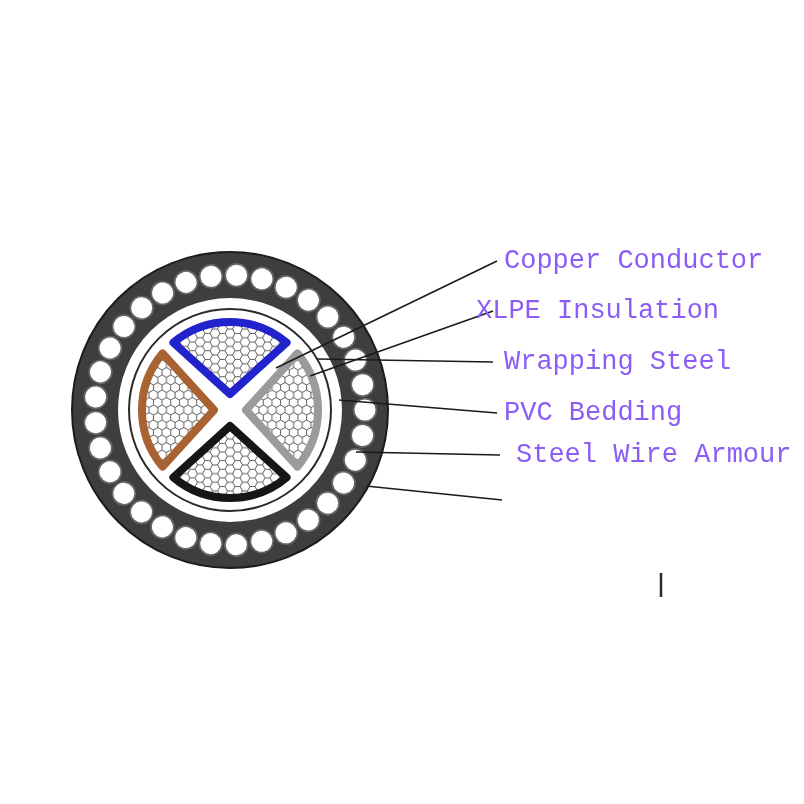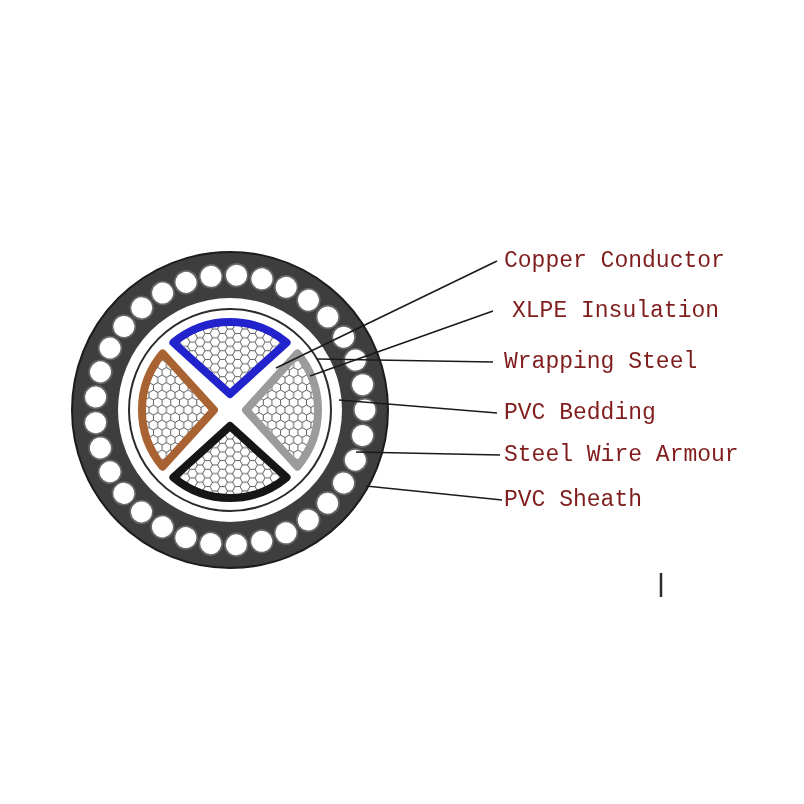--- a/index.html
+++ b/index.html
@@ -6,23 +6,23 @@
   .canvas{
     position:relative;
     width:804px;height:804px;
     background:#ffffff;
     overflow:hidden;
     font-family:"Liberation Mono","DejaVu Sans Mono",monospace;
   }
   .diagram-svg{position:absolute;left:0;top:0;}
   .label{
     position:absolute;
-    font-size:23px;
+    font-size:27px;
     line-height:26px;
-    color:#7f1d1d;
+    color:#8b5cf6;
     white-space:nowrap;
   }
   .leader{stroke-width:1.6;fill:none;}
 </style>
 </head>
 <body>
 
 <div class="canvas">
 
   <svg class="diagram-svg" width="804" height="804" viewBox="0 0 804 804">
@@ -56,19 +56,18 @@
       <line class="leader" x1="493" y1="362" x2="317" y2="359"></line>
       <line class="leader" x1="497" y1="413" x2="339" y2="400"></line>
       <line class="leader" x1="500" y1="455" x2="356" y2="452"></line>
       <line class="leader" x1="502" y1="500" x2="366" y2="486"></line>
     </g>
 
     <line x1="661" y1="573" x2="661" y2="597" stroke="#2b2b2b" stroke-width="2.5"></line>
   </svg>
 
   <div class="label" style="left:504px;top:248px;">Copper Conductor</div>
-  <div class="label" style="left:512px;top:298px;font-family:Liberation Mono, monospace;">XLPE Insulation</div>
+  <div class="label" style="left:476px;top:298px;font-family:Liberation Mono, monospace;">XLPE Insulation</div>
   <div class="label" style="left:504px;top:349px;">Wrapping Steel</div>
   <div class="label" style="left:504px;top:400px;text-align:center;">PVC Bedding</div>
-  <div class="label" style="left:504px;top:442px;text-align:center;">Steel Wire Armour</div>
-  <div class="label" style="left:504px;top:487px;">PVC Sheath</div>
+  <div class="label" style="left:516px;top:442px;text-align:center;">Steel Wire Armour</div>
 
 </div>
 
 </body></html>

